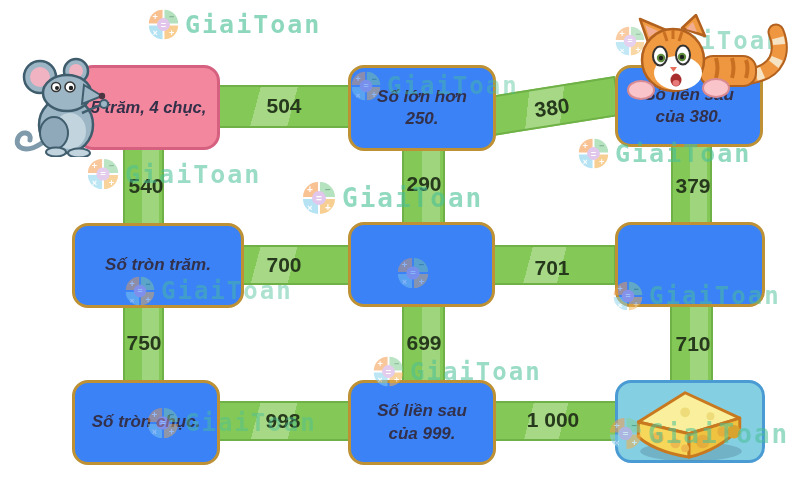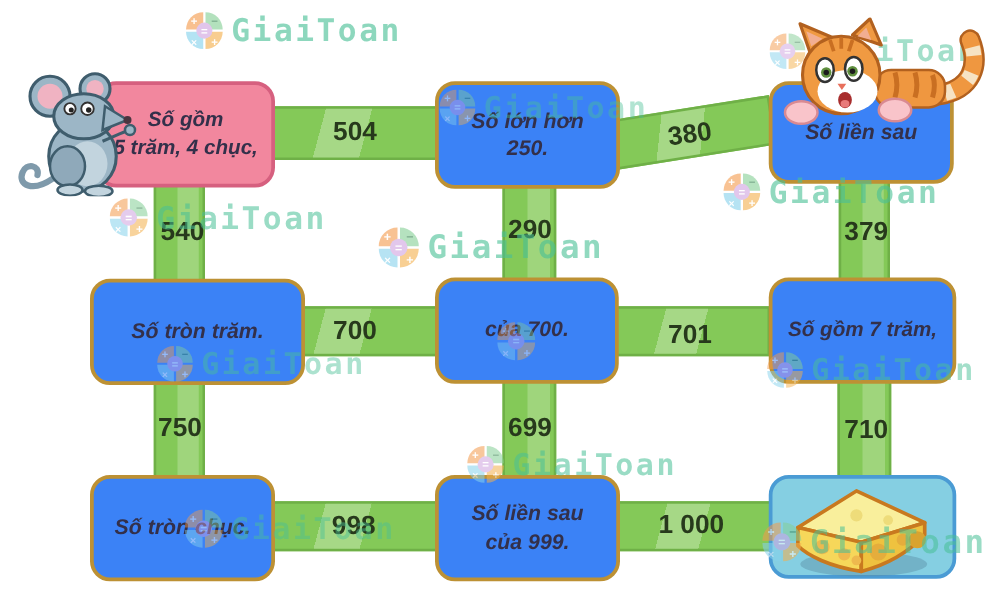--- a/index.html
+++ b/index.html
@@ -57,53 +57,51 @@
   <div class="path path-h" style="left:492px;top:401px;width:127px;height:40px"></div>
   <div class="path path-v" style="left:123px;top:142px;width:41px;height:88px"></div>
   <div class="path path-v" style="left:402px;top:145px;width:43px;height:84px"></div>
   <div class="path path-v" style="left:671px;top:140px;width:41px;height:88px"></div>
   <div class="path path-v" style="left:123px;top:300px;width:41px;height:87px"></div>
   <div class="path path-v" style="left:402px;top:300px;width:43px;height:86px"></div>
   <div class="path path-v" style="left:670px;top:302px;width:43px;height:83px"></div>
 
   <div class="box pink" style="left:77px;top:65px;width:143px;height:85px">
     <div class="btxt" style="font-size:16.5px">
-      <span class="ln">Số gồm</span>
       <span class="ln">5 trăm, 4 chục,</span>
     </div>
   </div>
 
   <div class="box yellow" style="left:348px;top:65px;width:148px;height:86px">
     <div class="btxt">
       <span class="ln">Số lớn hơn</span>
       <span class="ln">250.</span>
     </div>
   </div>
 
   <div class="box yellow" style="left:615px;top:65px;width:148px;height:82px">
     <div class="btxt">
       <span class="ln">Số liền sau</span>
+      <span class="ln">của 380.</span>
     </div>
   </div>
 
   <div class="box yellow" style="left:72px;top:223px;width:172px;height:85px">
     <div class="btxt">
       <span class="ln">Số tròn trăm.</span>
     </div>
   </div>
 
   <div class="box yellow" style="left:348px;top:222px;width:147px;height:85px">
     <div class="btxt">
-      <span class="ln">của 700.</span>
     </div>
   </div>
 
   <div class="box yellow" style="left:615px;top:222px;width:150px;height:85px">
     <div class="btxt" style="font-size:16.5px">
-      <span class="ln">Số gồm 7 trăm,</span>
     </div>
   </div>
 
   <div class="box yellow" style="left:72px;top:380px;width:148px;height:85px">
     <div class="btxt">
       <span class="ln">Số tròn chục.</span>
     </div>
   </div>
 
   <div class="box yellow" style="left:348px;top:380px;width:148px;height:85px">

